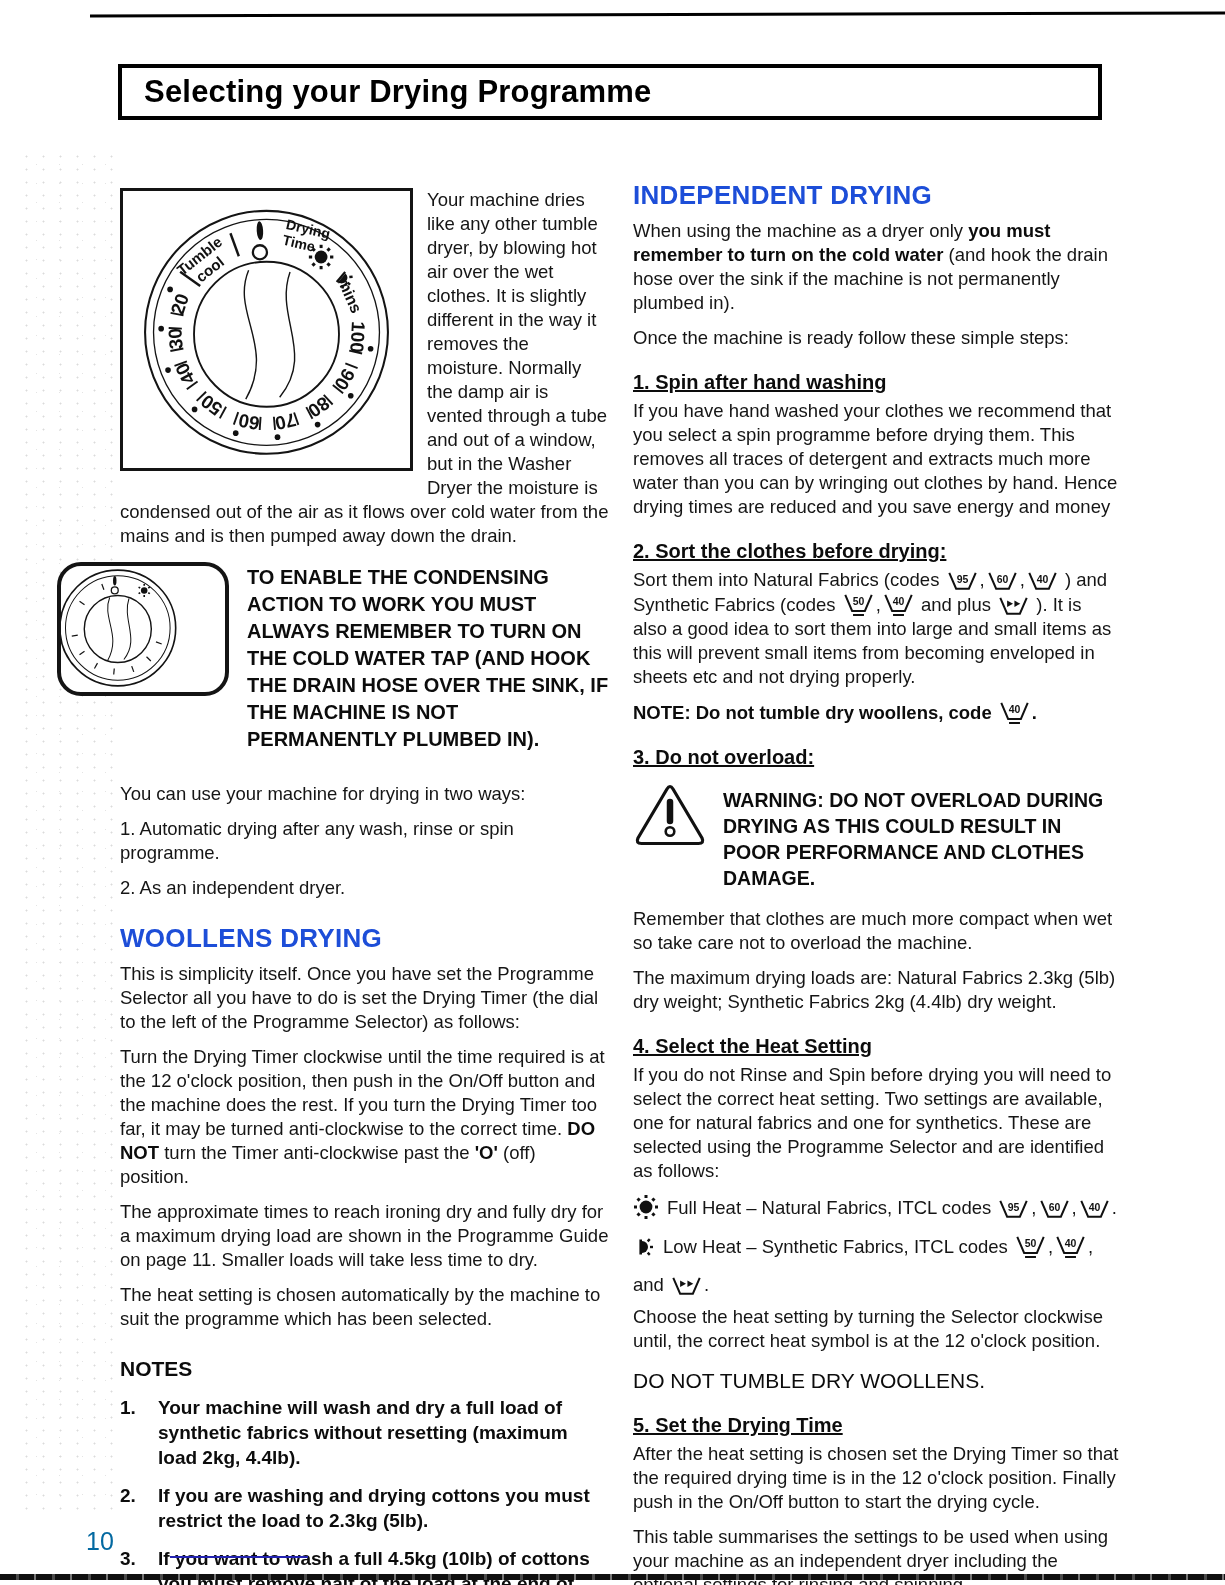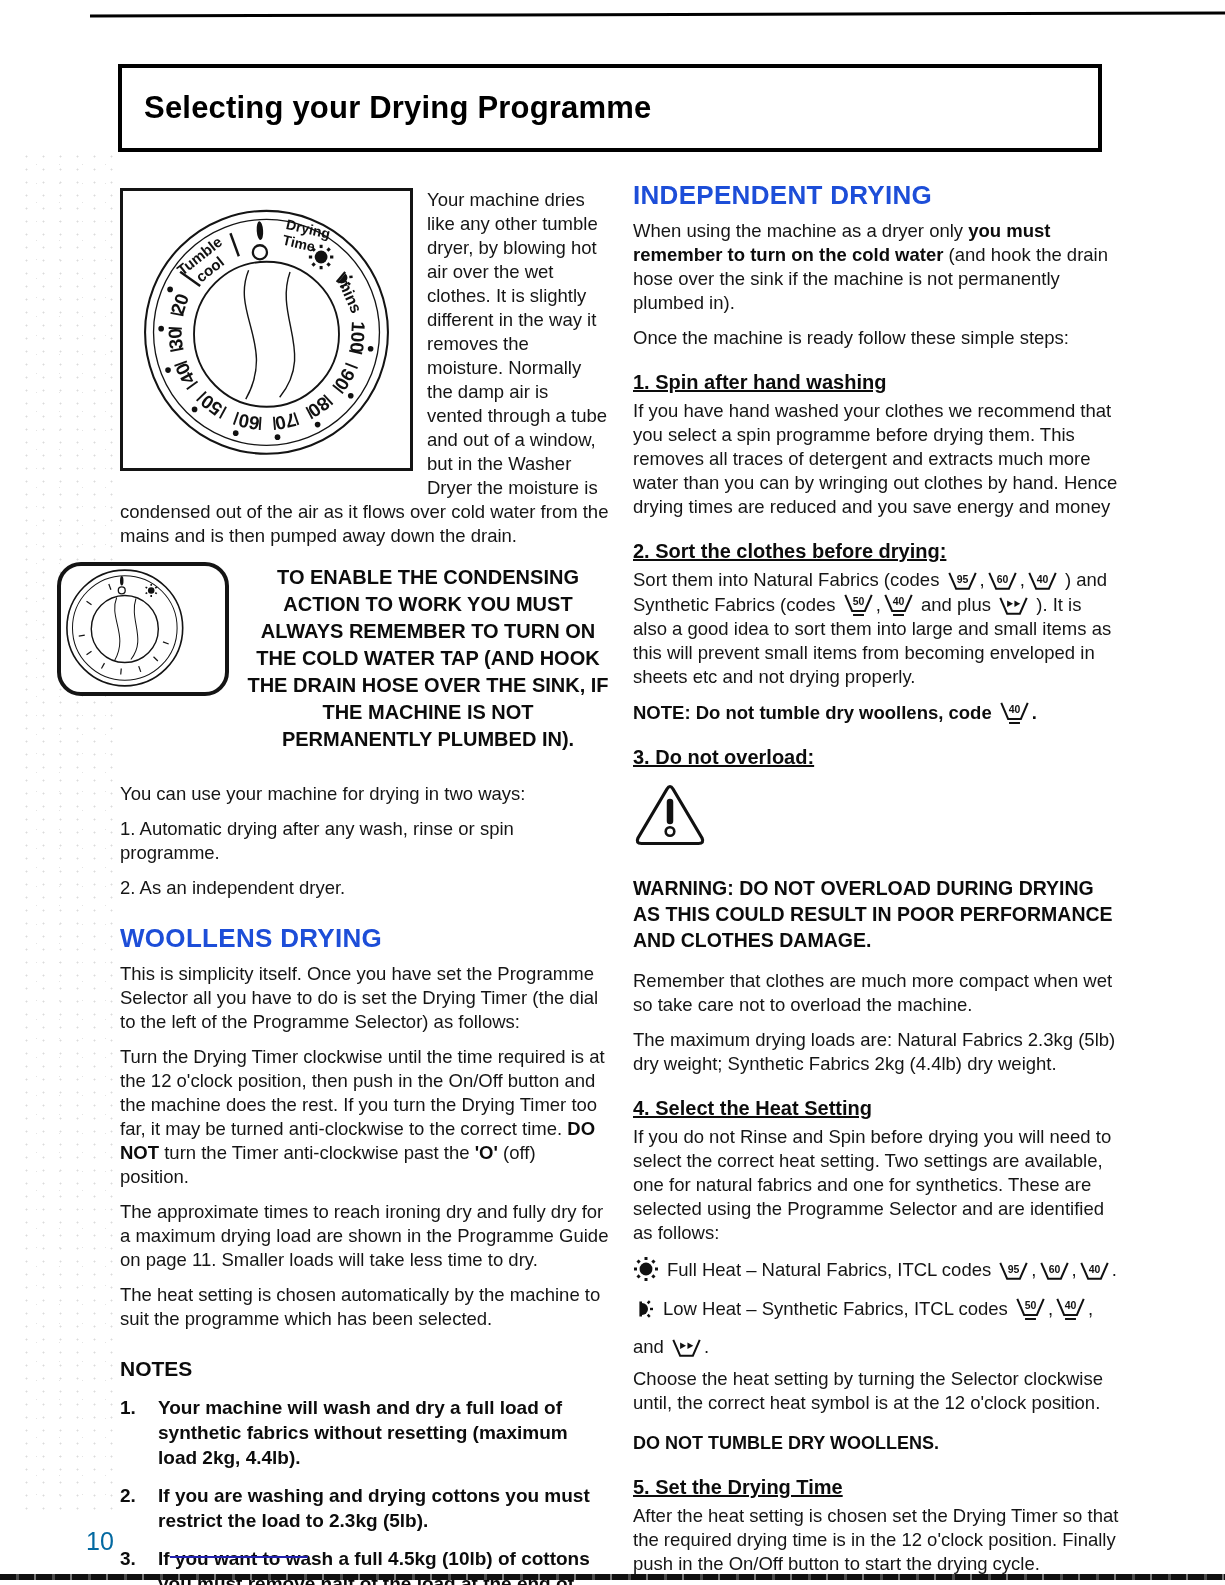--- a/index.html
+++ b/index.html
@@ -12,21 +12,21 @@
                    background:#000; transform:rotate(-0.15deg); }
   .speckles { position:absolute; left:18px; top:150px; width:95px; height:1360px; opacity:.35;
               background-image:radial-gradient(circle,#9a9a9a .9px,transparent 1.1px),
                                radial-gradient(circle,#b5b5b5 .8px,transparent 1px);
               background-size:17px 13px, 23px 19px; background-position:0 0, 7px 5px; }
   .bottom-scan { position:absolute; left:0; top:1574px; width:1225px; height:6px;
                  background:repeating-linear-gradient(90deg,#101010 0 16px,#4a4a4a 16px 19px,#101010 19px 34px,#777 34px 36px); }
   .page-num { position:absolute; left:86px; top:1527px; font-size:25px; font-weight:normal; color:#0369a1; }
   .page-num-line { position:absolute; left:170px; top:1556px; width:138px; height:2px; background:#2323b0; }
 
-  .title-box { position:absolute; left:118px; top:64px; width:984px; height:88px;
+  .title-box { position:absolute; left:118px; top:64px; width:984px; height:56px;
                border:4px solid #000; box-sizing:border-box; display:flex; align-items:center;
                padding-left:22px; background:#fff; }
   .title-box h1 { margin:0; font-size:31px; letter-spacing:.2px; color:#000; }
 
   .col { position:absolute; font-size:18.5px; line-height:24px; }
   .col-left  { left:120px; top:188px; width:489px; }
   .col-right { left:633px; top:183px; width:487px; }
 
   p { margin:0 0 11px 0; }
   b, strong { color:#0c0c0c; }
@@ -35,43 +35,43 @@
   .col-right h2.section { margin-top:0; }
   .sub { font-size:20px; font-weight:bold; color:#0c0c0c; margin:20px 0 5px;text-decoration:underline; }
 
   
   .dial-box { float:left; width:293px; height:283px; border:3px solid #141414; box-sizing:border-box;
               margin:0 14px 6px 0; background:#fff; display:flex; align-items:center; justify-content:center; }
   .dial-box svg { display:block; }
   .intro { overflow:visible; }
 
   
-  .condense { display:flex; gap:18px; clear:both; margin:14px 0 18px;text-align:center; }
+  .condense { display:flex; gap:18px; clear:both; margin:14px 0 18px; }
   .mini-dial-box { flex:0 0 172px; height:134px; margin-left:-63px; border:4px solid #141414;
                    border-radius:24px; overflow:hidden; background:#fff; box-sizing:border-box; }
   .condense-text { flex:1; font-weight:bold; font-size:20px; line-height:27px; padding-top:2px; color:#0c0c0c; }
 
   
   .notes-h { font-size:21px; font-weight:bold; margin:26px 0 14px; color:#0c0c0c; }
   .note-item { display:flex; font-weight:bold; font-size:19px; line-height:25px; margin-bottom:13px; color:#0c0c0c; }
   .note-num { width:38px; flex:0 0 38px; }
   .note-text { flex:1; padding-right:6px; }
 
   
-  .warning-row { display:flex; gap:16px; align-items:flex-start; margin:14px 0 16px;flex-direction:column; }
+  .warning-row { display:flex; gap:16px; align-items:flex-start; margin:14px 0 16px; }
   .warning-text { font-weight:bold; font-size:19.5px; line-height:26px; color:#0c0c0c; padding-top:4px; }
 
   
   .tub { display:inline-block; vertical-align:-6px; margin:0 2px; }
   .tub svg { display:block; }
   .tub text { font-family:"Liberation Sans",sans-serif; font-weight:bold; fill:#111; }
 
   .sun-icon { display:inline-block; vertical-align:-6px; margin-right:8px; }
   .heat-line { margin-bottom:8px; }
-  .warn-caps { font-weight:bold; font-size:18px; margin:16px 0 14px; color:#0c0c0c; }
+  .warn-caps { font-weight:normal; font-size:21px; margin:16px 0 14px; color:#0c0c0c; }
 </style>
 </head>
 <body>
 
 <div class="page">
 
   <div class="top-scan-line"></div>
   <div class="speckles"></div>
 
   <div class="title-box">

